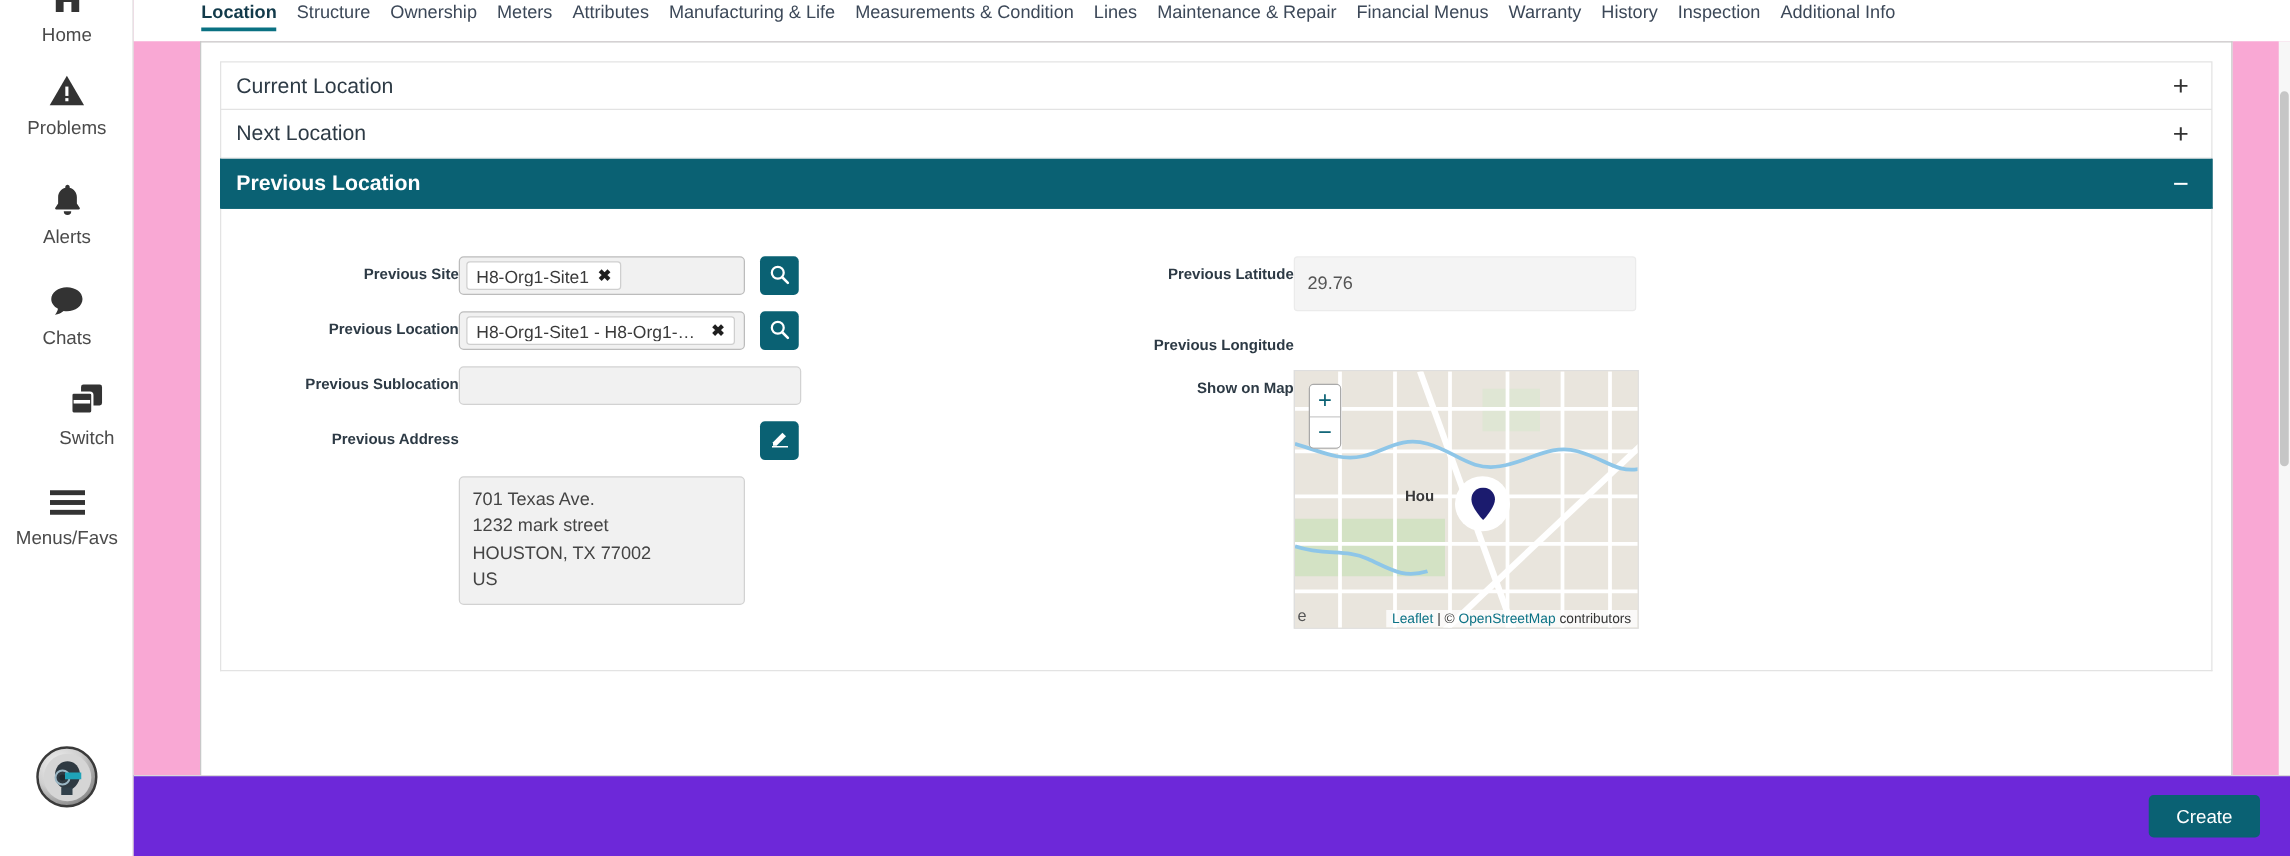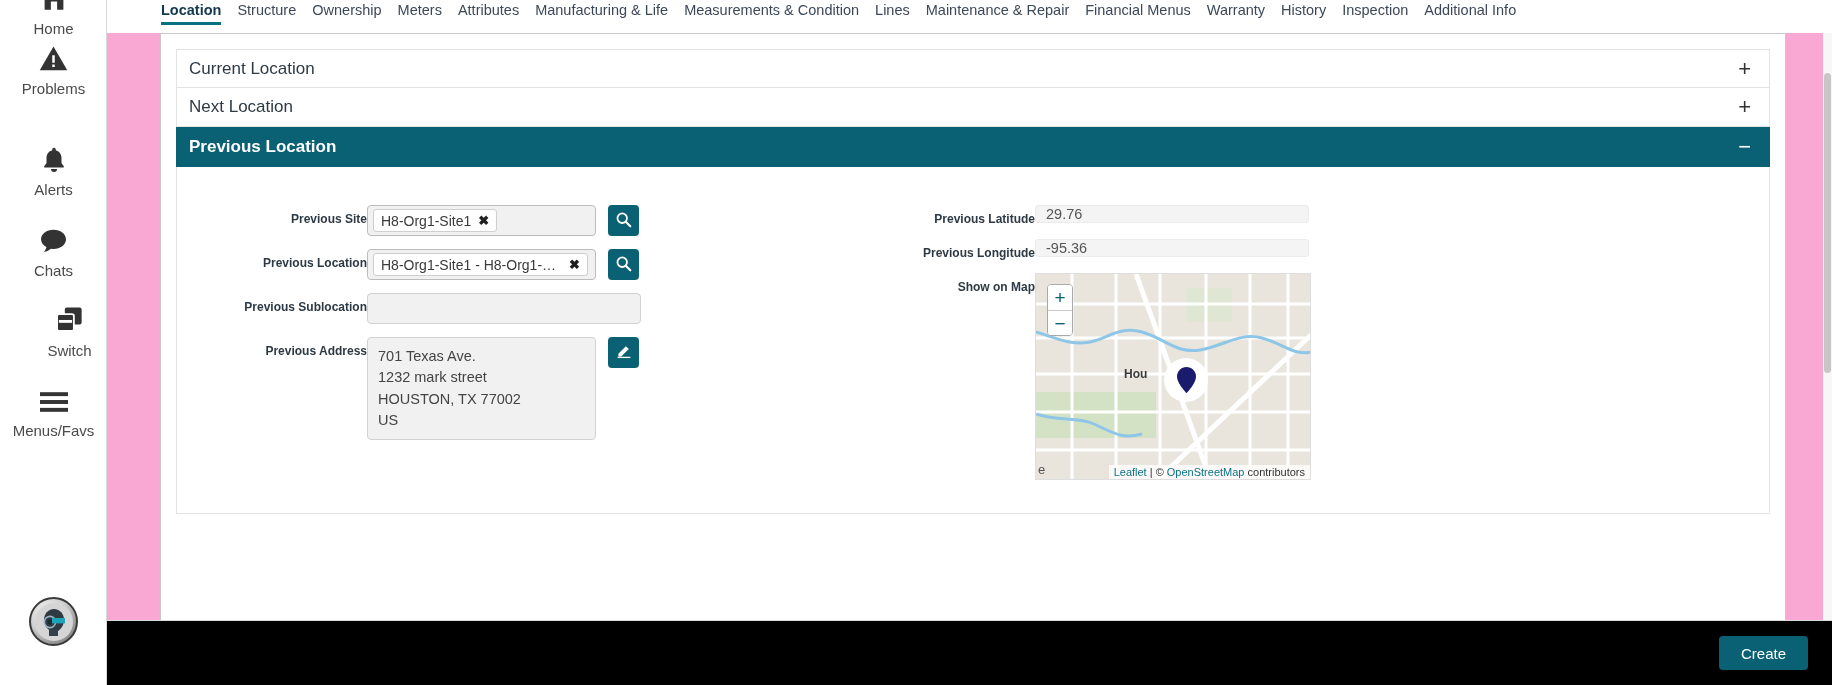--- a/index.html
+++ b/index.html
@@ -125,29 +125,29 @@
     background: #f1f1f1;
   }
   .search-btn {
     width: 31px; height: 31px; margin-left: 12px; border-radius: 4px;
     background: #0a6173; border: none; cursor: pointer;
     display: flex; align-items: center; justify-content: center;
   }
   .addr-box {
     width: 229px; min-height: 93px; border: 1px solid #d2d2d2; border-radius: 4px;
     background: #f1f1f1; padding: 8px 10px;
-    font-size: 14.5px; color: #444; line-height: 1.47;
+    font-size: 14.5px; color: #444; line-height: 1.47; margin-top: 44px;
   }
   .edit-btn {
     width: 31px; height: 31px; margin-left: 12px; border-radius: 4px;
     background: #0a6173; border: none; cursor: pointer;
     display: flex; align-items: center; justify-content: center;
   }
   .ro-input {
-    width: 274px; height: 18px; border: 1px solid #ebebeb; border-radius: 3px;
+    width: 274px; height: 44px; border: 1px solid #ebebeb; border-radius: 3px;
     background: #f4f4f4; display: flex; align-items: center;
     padding: 0 10px; font-size: 14.5px; color: #555;
   }
 
   
   #map {
     width: 276px; height: 207px; position: relative; overflow: hidden;
     background: #e8e4dc; border: 1px solid #dedede;
   }
   .map-land { position:absolute; inset:0; background:#e9e5dd; }
@@ -178,21 +178,21 @@
   }
   .map-attrib a { color: #0b7285; text-decoration: none; }
   .map-edge-letter {
     position: absolute; left: 2px; bottom: 2px; z-index: 6;
     font-size: 13px; color: #555;
   }
 
   
   #footer {
     position: absolute; left: 107px; right: 0; bottom: 0; height: 65px;
-    background: #000000; border-top: 1px solid #d9d9d9;
+    background: #6d28d9; border-top: 1px solid #d9d9d9;
     display: flex; align-items: center; justify-content: flex-end;
     padding-right: 24px;
   }
   #create-btn {
     background: #0a6173; color: #ffffff; border: none; border-radius: 4px;
     height: 34px; padding: 0 22px; font-size: 15px; cursor: pointer;
     font-family: "Liberation Sans", sans-serif;
   }
   #scrollbar-track {
     position: absolute; right: 0; top: 33px; width: 9px; bottom: 65px;
@@ -210,21 +210,21 @@
 
   <div class="nav-item" style="top:-16px;">
     <span class="nav-icon">
       <svg width="34" height="30" viewBox="0 0 24 24">
           <path fill="#333" d="M12 3 1.5 11h3v9.5h5V14h5v6.5h5V11h3L12 3z"></path>
         </svg>
     </span>
     <span class="nav-label">Home</span>
   </div>
 
-  <div class="nav-item" style="top:44px;">
+  <div class="nav-item" style="top:58px;">
     <span class="nav-icon">
       <svg width="33" height="30" viewBox="0 0 24 24">
           <path fill="#333" d="M12 2 1 21h22L12 2z"></path>
           <rect x="11" y="9" width="2" height="6" fill="#fff"></rect>
           <rect x="11" y="16.4" width="2" height="2" fill="#fff"></rect>
         </svg>
     </span>
     <span class="nav-label">Problems</span>
   </div>
 
@@ -391,21 +391,20 @@
 
         <div class="col col-right">
 
           <div class="field-row">
             <div class="field-label rt">Previous Latitude</div>
             <div class="ro-input">29.76</div>
           </div>
 
           <div class="field-row">
             <div class="field-label rt">Previous Longitude</div>
-            <div class="ro-input">-95.36</div>
           </div>
 
           <div class="field-row">
             <div class="field-label rt">Show on Map</div>
 
             <div id="map">
               <div class="map-land">
                 <svg width="276" height="207" viewBox="0 0 276 207">
                   <rect width="276" height="207" fill="#e9e5dd"></rect>
                   <rect x="0" y="118" width="120" height="46" fill="#d3e2c4"></rect>

